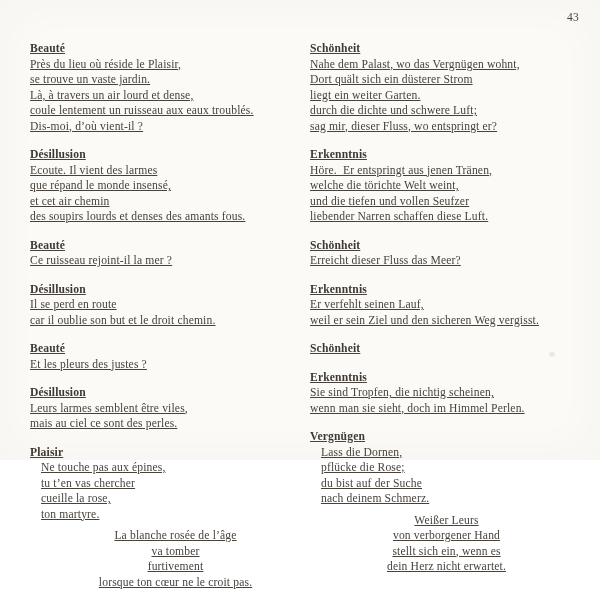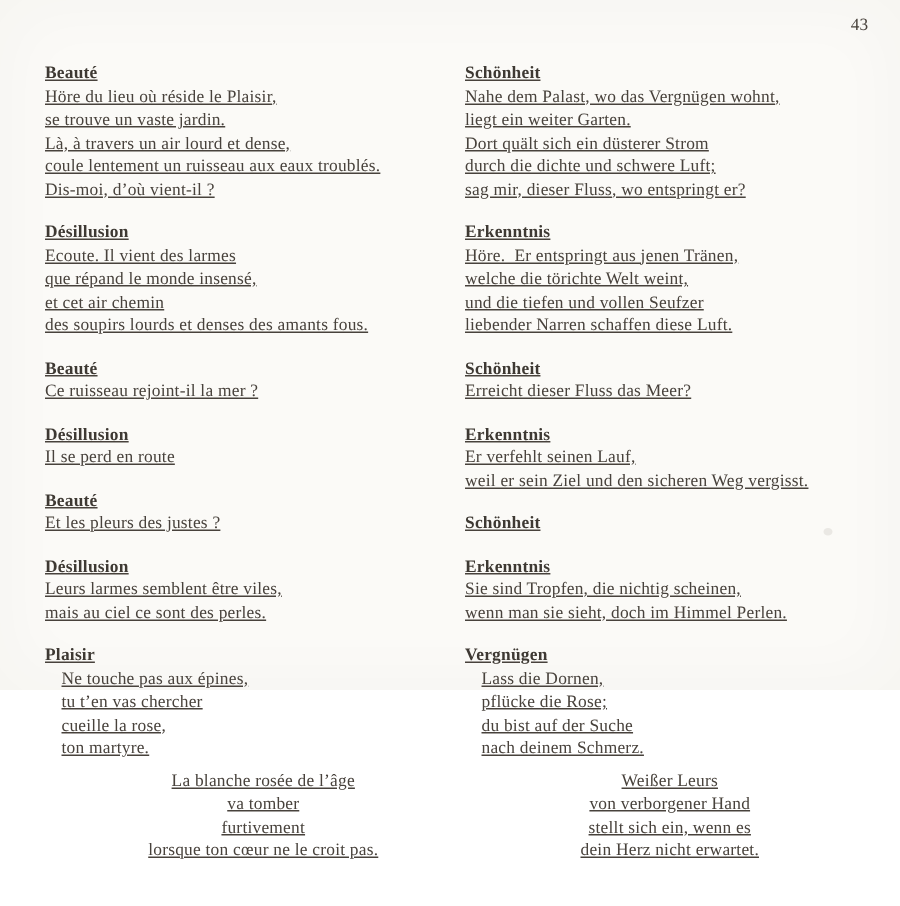--- a/index.html
+++ b/index.html
@@ -70,21 +70,21 @@
 <body>
 
 <div class="page" style="--bg: #fbfaf7; --fg: #48423c; --hd: #3e3933;">
   <div class="page-number">43</div>
 
   <div class="columns">
     <div class="col">
         <section class="section">
           <div class="heading">Beauté</div>
           <div class="stanza">
-            <div class="line">Höre du lieu où réside le Plaisir,</div>
+            <div class="line">Près du lieu où réside le Plaisir,</div>
             <div class="line">se trouve un vaste jardin.</div>
             <div class="line">Là, à travers un air lourd et dense,</div>
             <div class="line">coule lentement un ruisseau aux eaux troublés.</div>
             <div class="line">Dis-moi, d’où vient-il ?</div>
           </div>
         </section>
         <section class="section">
           <div class="heading">Désillusion</div>
           <div class="stanza">
             <div class="line">Ecoute. Il vient des larmes</div>
@@ -96,20 +96,21 @@
         <section class="section">
           <div class="heading">Beauté</div>
           <div class="stanza">
             <div class="line">Ce ruisseau rejoint-il la mer ?</div>
           </div>
         </section>
         <section class="section">
           <div class="heading">Désillusion</div>
           <div class="stanza">
             <div class="line">Il se perd en route</div>
+            <div class="line">car il oublie son but et le droit chemin.</div>
           </div>
         </section>
         <section class="section">
           <div class="heading">Beauté</div>
           <div class="stanza">
             <div class="line">Et les pleurs des justes ?</div>
           </div>
         </section>
         <section class="section">
           <div class="heading">Désillusion</div>
@@ -132,22 +133,22 @@
             <div class="line">furtivement</div>
             <div class="line">lorsque ton cœur ne le croit pas.</div>
           </div>
         </section>
       </div>
     <div class="col">
         <section class="section">
           <div class="heading">Schönheit</div>
           <div class="stanza">
             <div class="line">Nahe dem Palast, wo das Vergnügen wohnt,</div>
+            <div class="line">Dort quält sich ein düsterer Strom</div>
             <div class="line">liegt ein weiter Garten.</div>
-            <div class="line">Dort quält sich ein düsterer Strom</div>
             <div class="line">durch die dichte und schwere Luft;</div>
             <div class="line">sag mir, dieser Fluss, wo entspringt er?</div>
           </div>
         </section>
         <section class="section">
           <div class="heading">Erkenntnis</div>
           <div class="stanza">
             <div class="line">Höre.  Er entspringt aus jenen Tränen,</div>
             <div class="line">welche die törichte Welt weint,</div>
             <div class="line">und die tiefen und vollen Seufzer</div>

